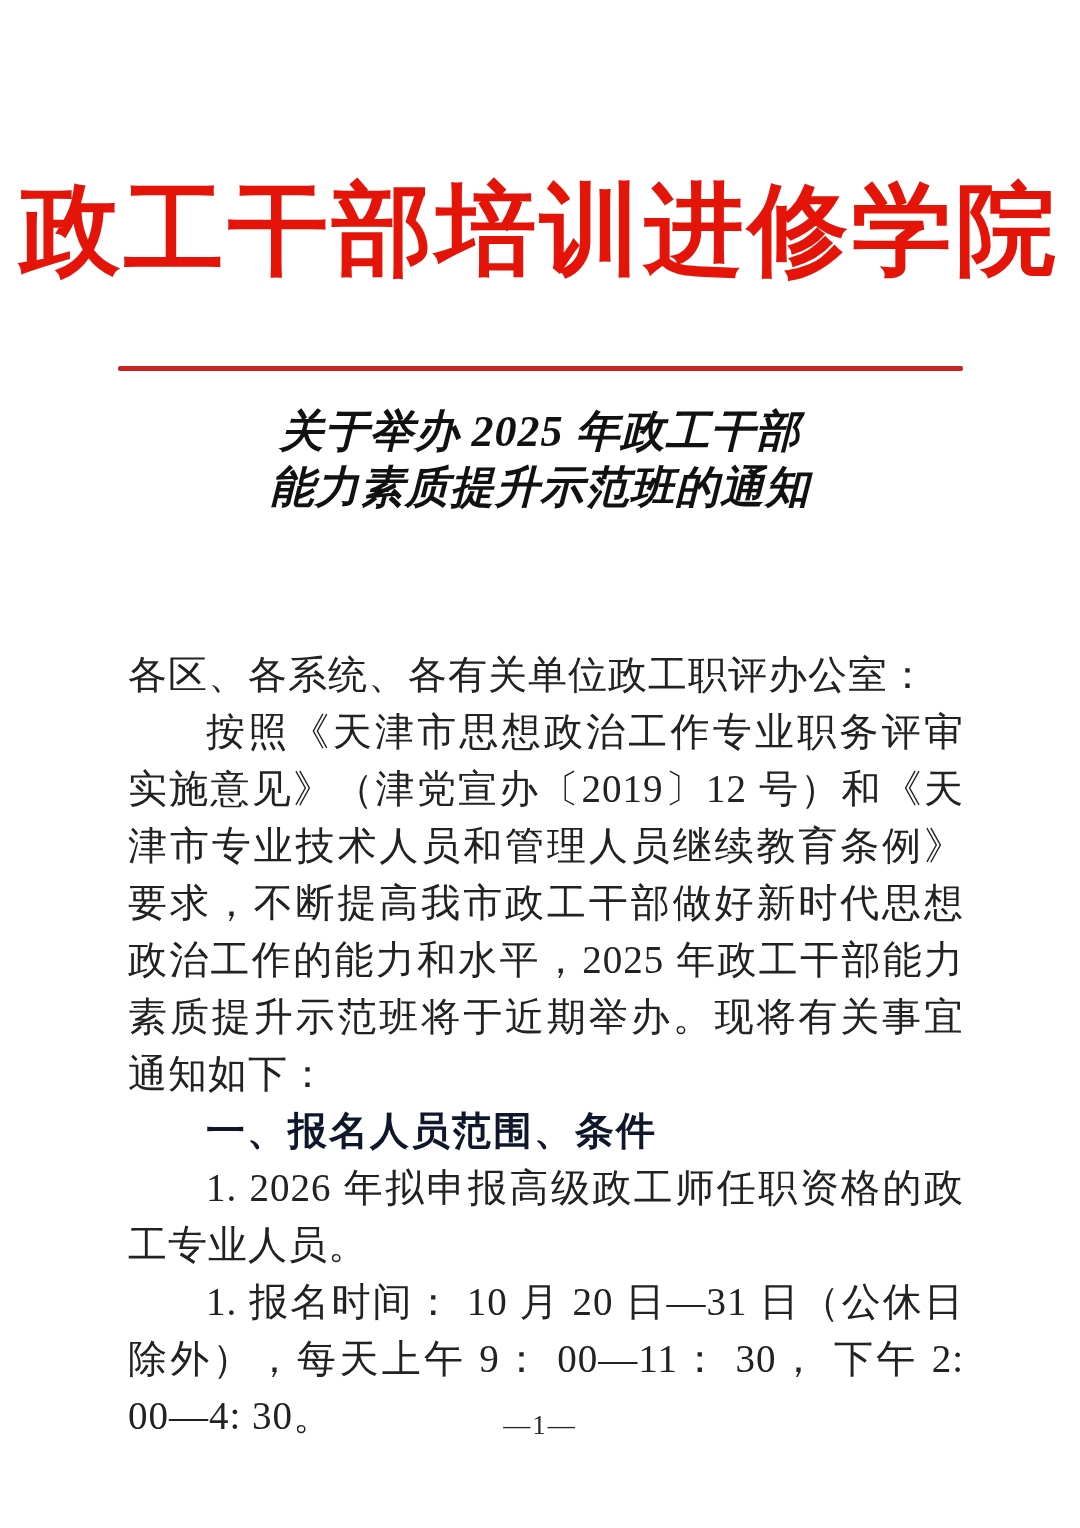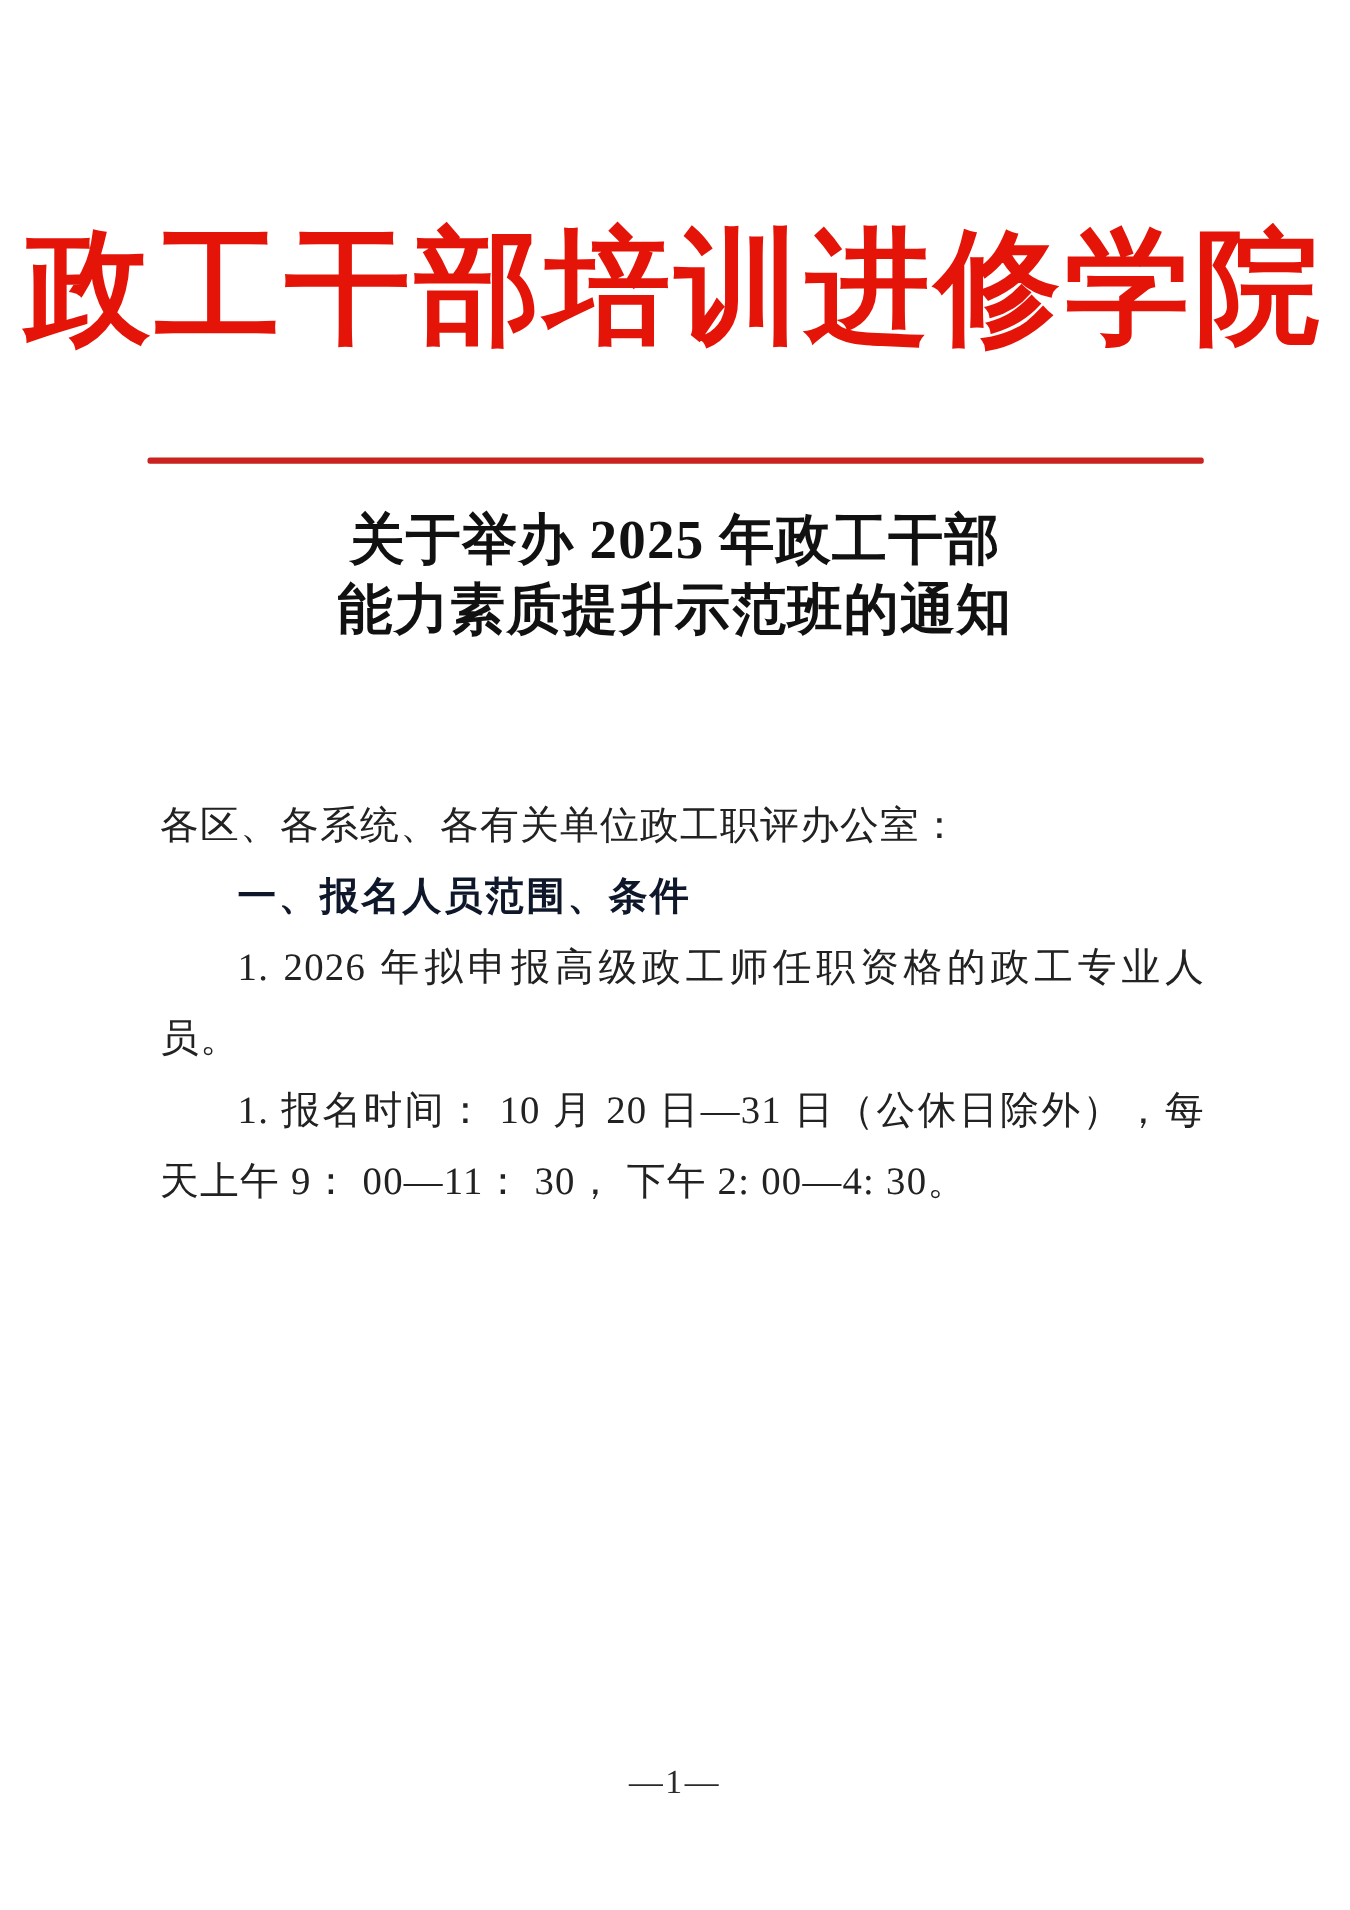--- a/index.html
+++ b/index.html
@@ -44,28 +44,29 @@
     position: absolute;
     top: 404px;
     left: 0;
     width: 100%;
     text-align: center;
     font-size: 44px;
     font-weight: 700;
     line-height: 56px;
     color: #111111;
     letter-spacing: 1px;
+    font-style: italic;
   }
 
   .body-text {
     position: absolute;
-    top: 631px;
+    top: 646px;
     left: 128px;
     width: 836px;
-    font-size: 31px;
+    font-size: 39px;
     line-height: 57px;
     letter-spacing: 1px;
     text-align: justify;
     text-justify: inter-ideograph;
     color: #222222;
   }
 
   .body-text p {
     margin: 0;
     text-indent: 2em;
@@ -100,20 +101,21 @@
 
   <div class="red-rule"></div>
 
   <div class="doc-title">
     <div>关于举办 2025 年政工干部</div>
     <div>能力素质提升示范班的通知</div>
   </div>
 
   <div class="body-text">
     <p class="salutation">各区、各系统、各有关单位政工职评办公室：</p>
+    <p class="indent">按照《天津市思想政治工作专业职务评审实施意见》（津党宣办〔2019〕12 号）和《天津市专业技术人员和管理人员继续教育条例》要求，不断提高我市政工干部做好新时代思想政治工作的能力和水平，2025 年政工干部能力素质提升示范班将于近期举办。现将有关事宜通知如下：</p>
     <p class="heading">一、报名人员范围、条件</p>
     <p class="indent">1. 2026 年拟申报高级政工师任职资格的政工专业人员。</p>
     <p class="indent">1. 报名时间： 10 月 20 日—31 日（公休日除外），每天上午 9： 00—11： 30， 下午 2: 00—4: 30。</p>
   </div>
 
   <div class="page-footer">—1—</div>
 
 </div>
 
 </body></html>

